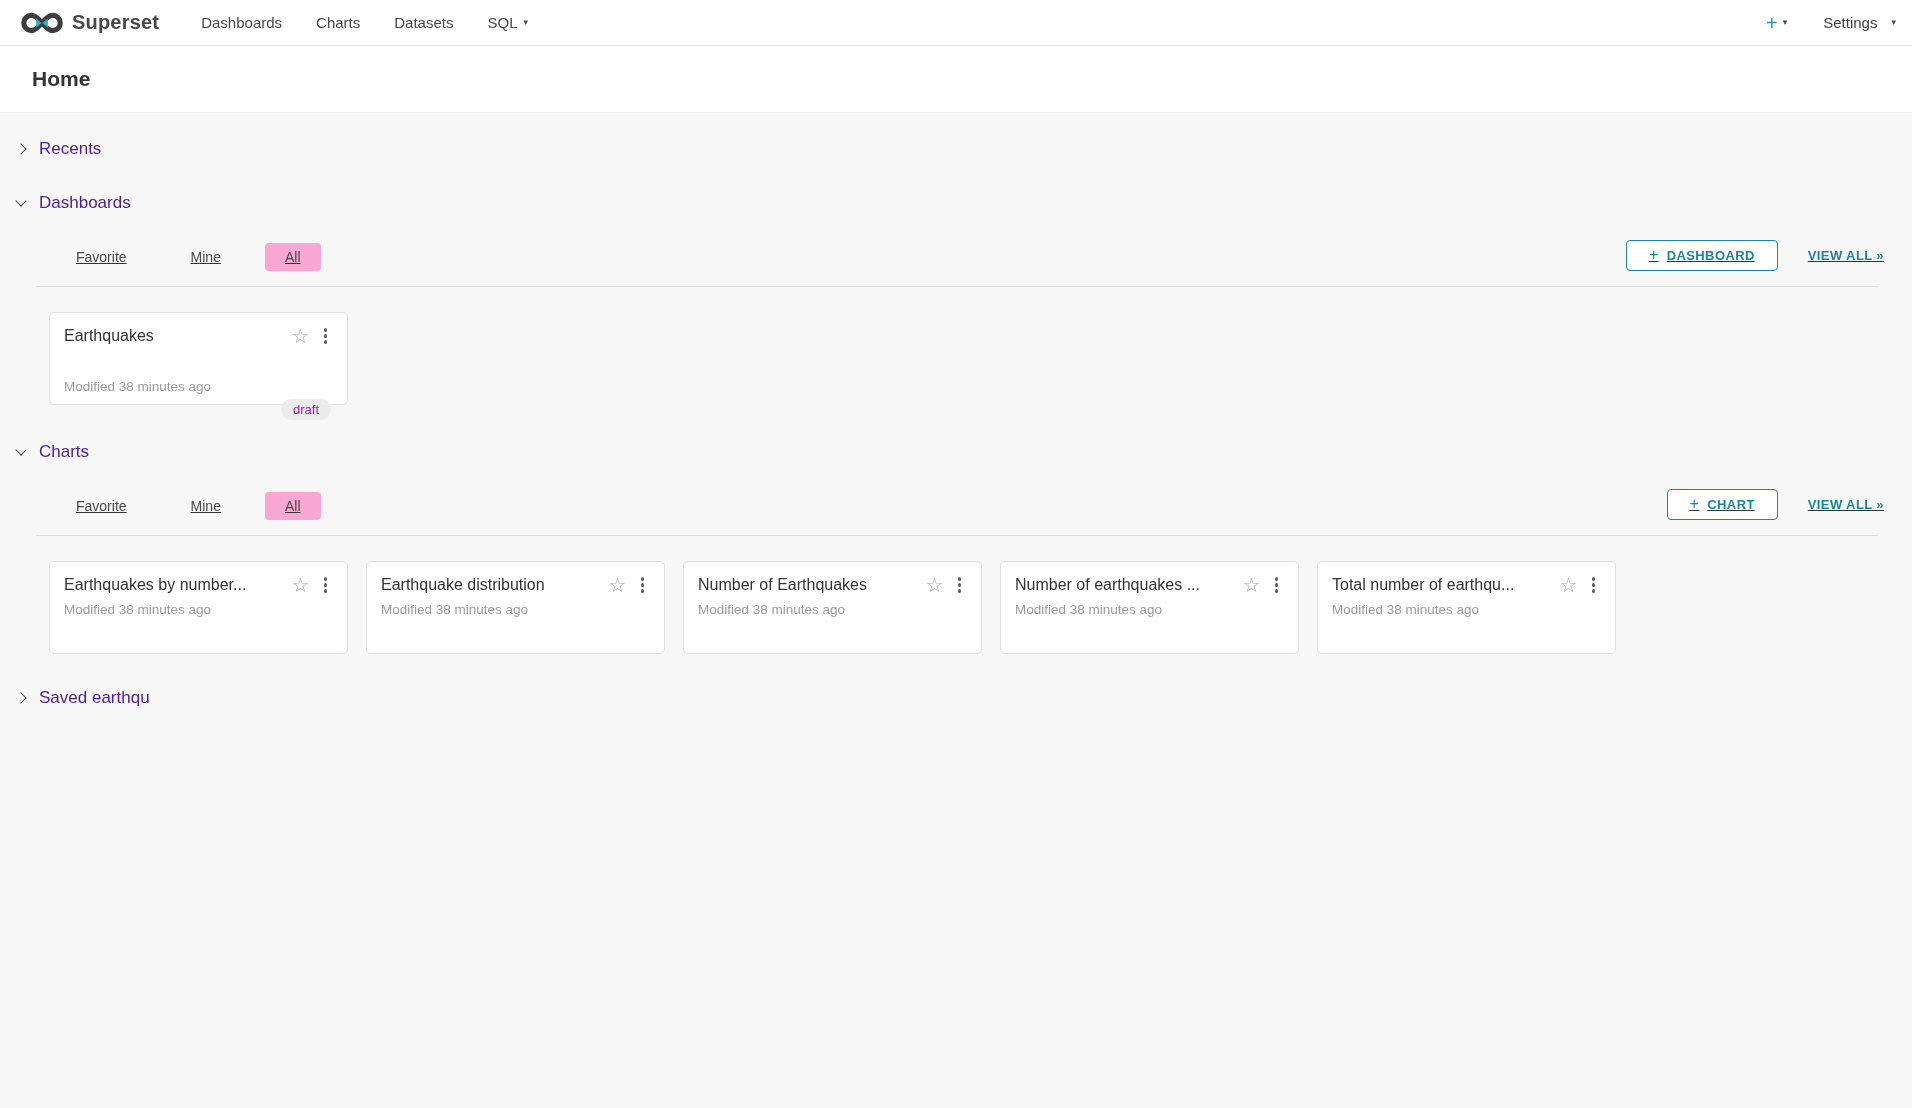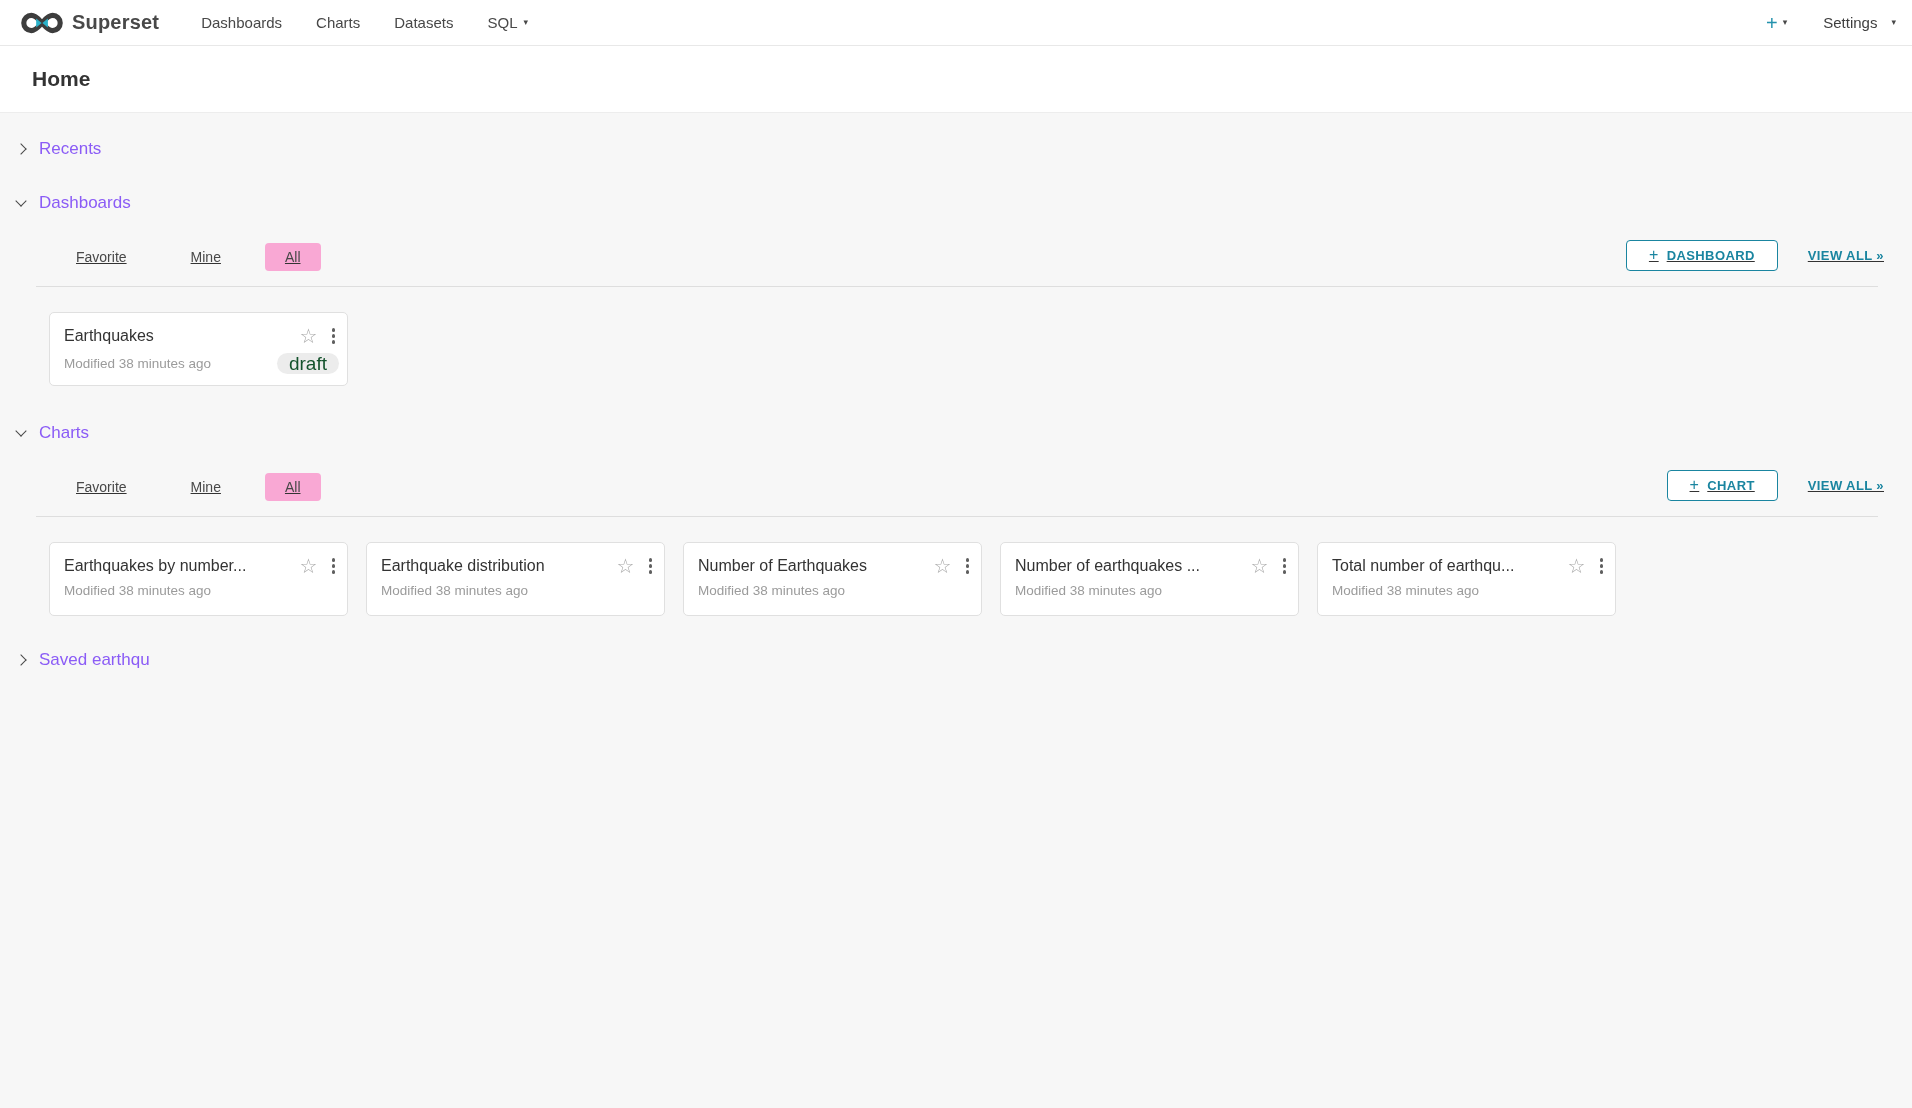--- a/index.html
+++ b/index.html
@@ -47,21 +47,21 @@
 
   
   .main { padding-top: 26px; }
 
   .collapse-row {
     display: flex; align-items: center; gap: 14px;
     padding-left: 17px;
     cursor: pointer;
   }
   .collapse-row.spaced { margin-bottom: 34px; }
-  .section-title { font-size: 17px; color: #8b5cf6; }
+  .section-title { font-size: 17px; color: #4c1d95; }
 
   .chev {
     display: inline-block;
     width: 8px; height: 8px;
     border-right: 1.6px solid #484848;
     border-bottom: 1.6px solid #484848;
     flex: 0 0 auto;
   }
   .chev.right { transform: rotate(-45deg); }
   .chev.down  { transform: rotate(45deg); margin-top: -4px; }
@@ -113,25 +113,25 @@
     margin: 15px 34px 0 36px;
   }
 
   
   .card-row {
     display: flex; gap: 18px;
     padding: 25px 0 0 49px;
   }
   .card {
     width: 299px;
-    height: 74px;
+    height: 93px;
     background: #fff;
     border: 1px solid #e0e0e0;
     border-radius: 5px;
-    padding: 13px 8px 10px 14px;
+    padding: 13px 16px 10px 14px;
     cursor: pointer;
   }
   .card-top { display: flex; align-items: center; }
   .card-title {
     flex: 1 1 auto;
     font-size: 16px;
     color: #333;
     white-space: nowrap;
     overflow: hidden;
   }
@@ -145,25 +145,26 @@
   .kebab {
     display: flex; flex-direction: column; gap: 2.5px;
     padding: 2px 4px;
     cursor: pointer;
   }
   .kebab i { width: 3.5px; height: 3.5px; border-radius: 50%; background: #5f5f5f; }
   .card-bottom { display: flex; align-items: center; justify-content: space-between; margin-top: 7px; }
   .card-modified { font-size: 13.5px; color: #9b9b9b; }
   .badge {
     background: #ececec;
-    color: #14532d;
-    font-size: 19px;
+    color: #a21caf;
+    font-size: 13px;
     border-radius: 11px;
     padding: 2px 12px;
     line-height: 17px;
+    margin-top: 46px;
   }
 
   .section-gap-charts { margin-top: 37px; }
   .section-gap-saved { margin-top: 34px; }
 </style>
 </head>
 <body>
 
 <nav class="navbar">
   <div class="brand">

